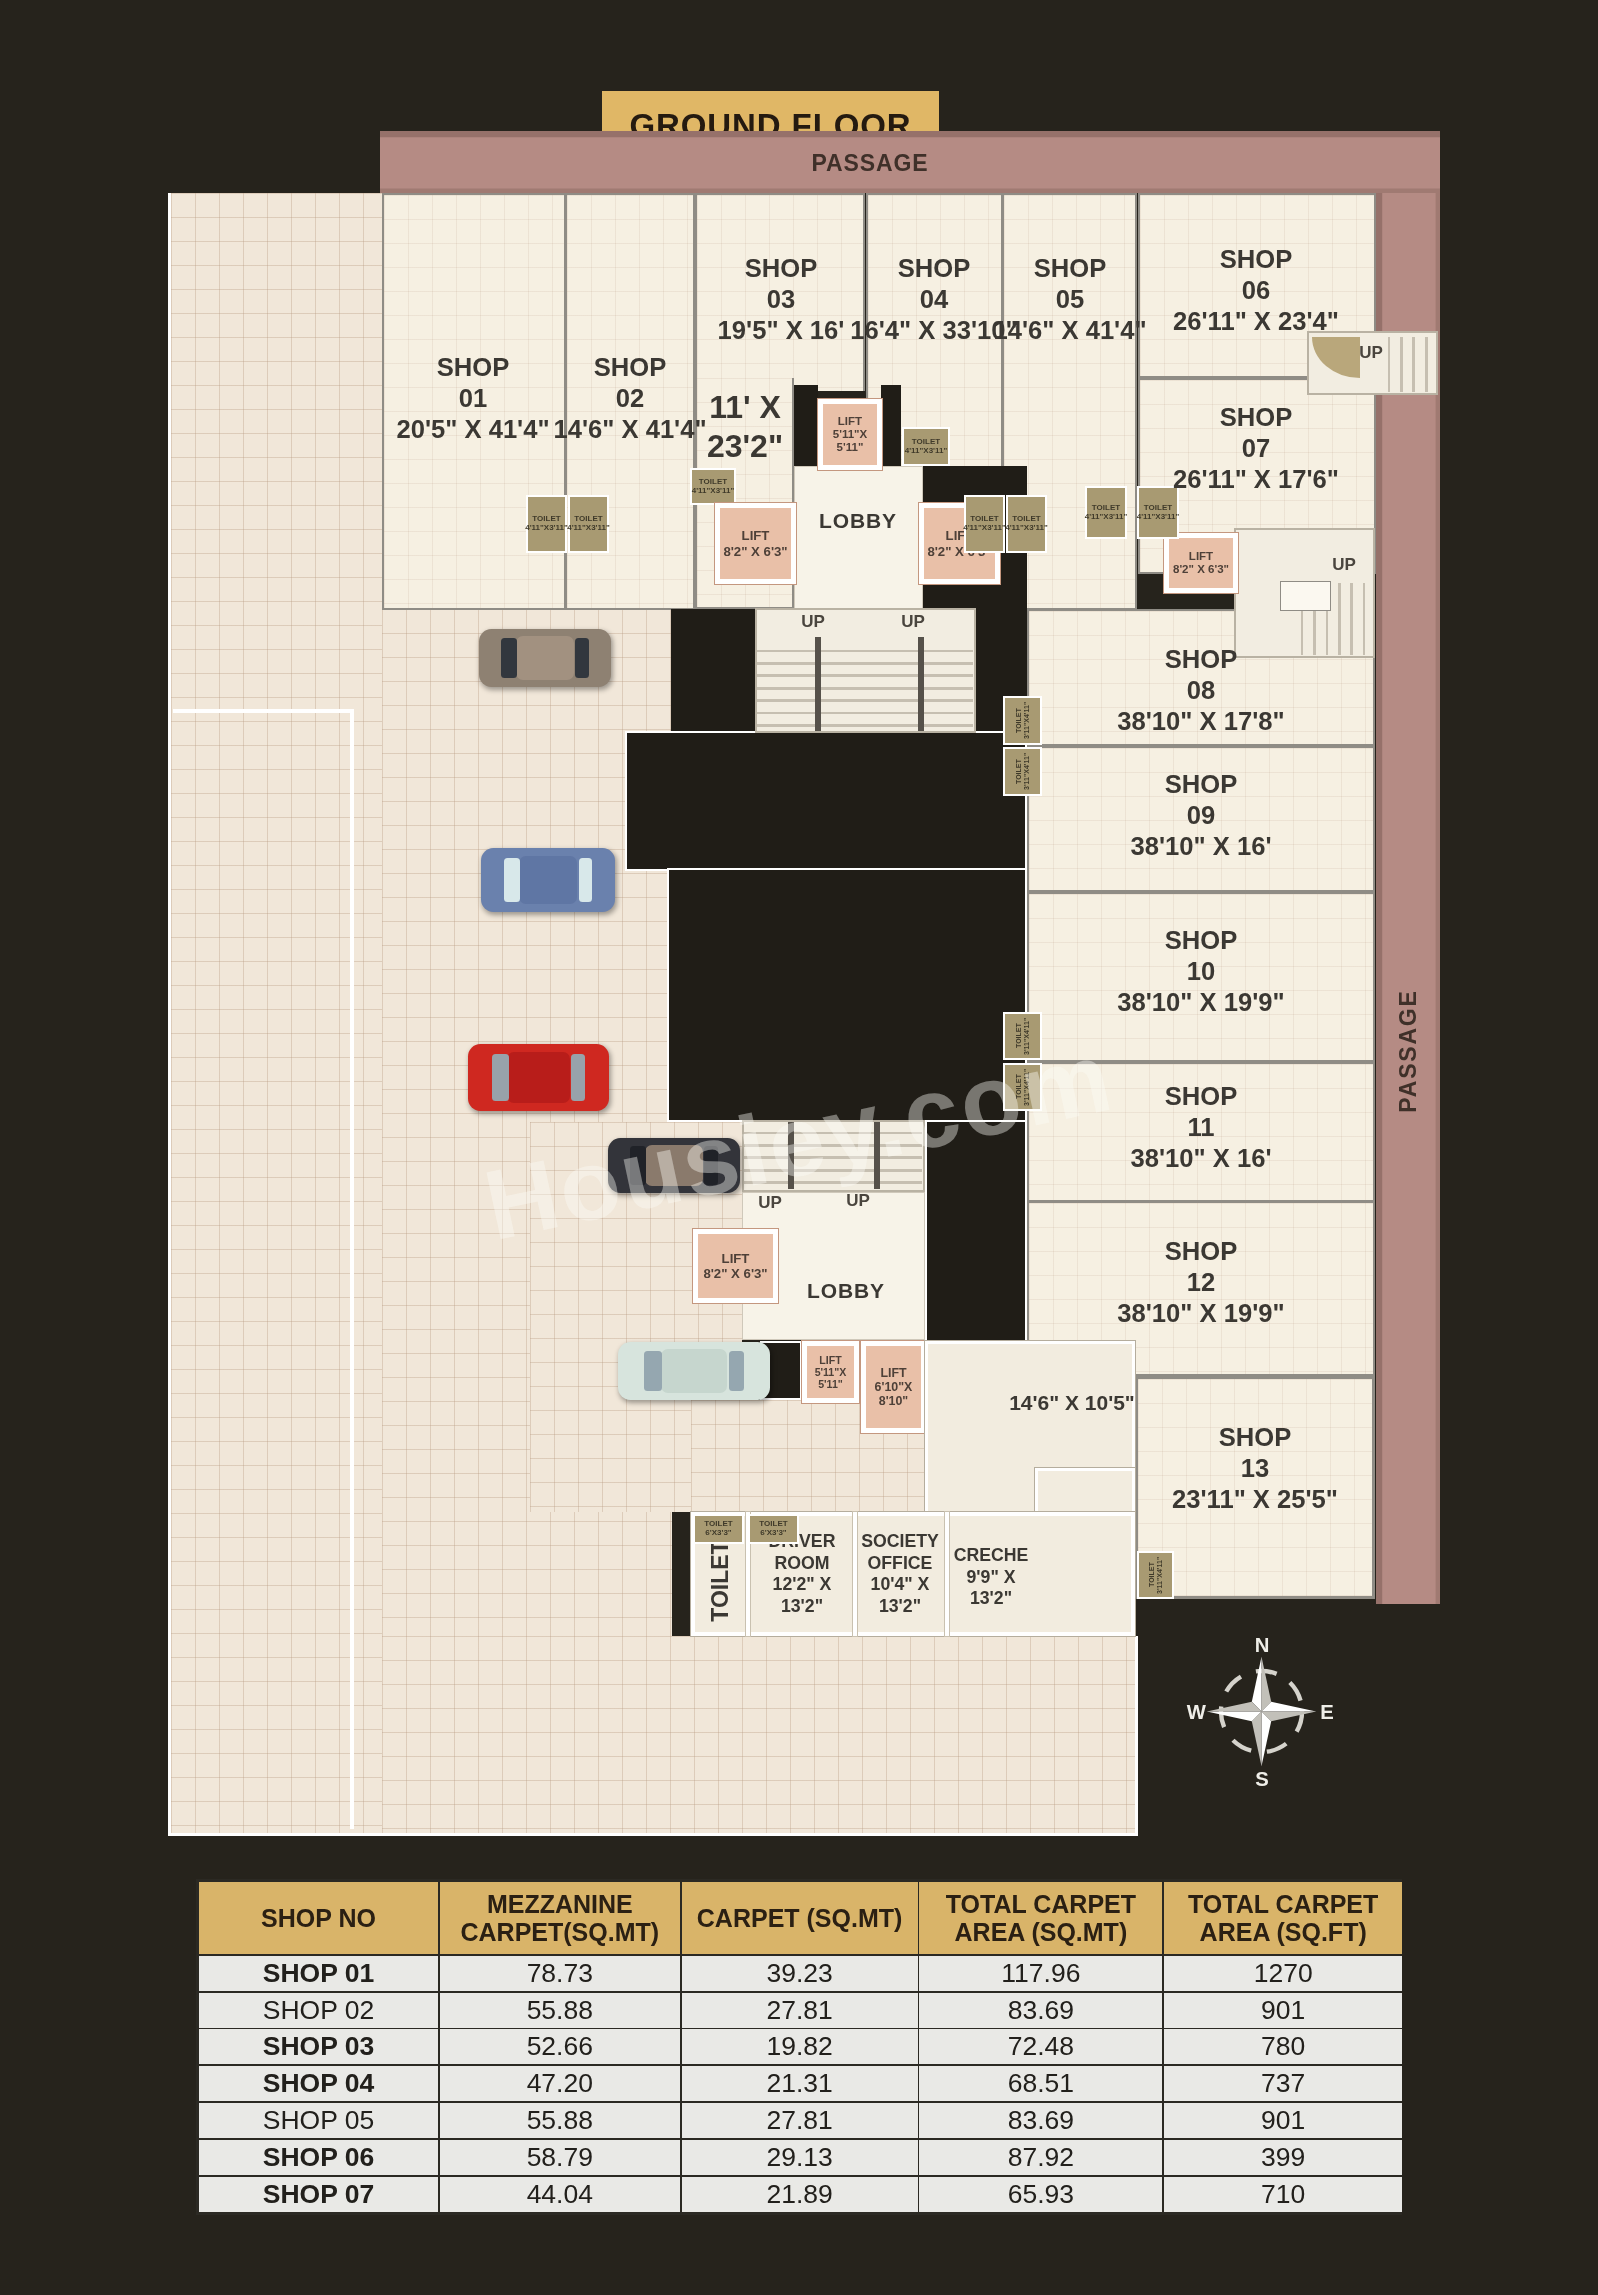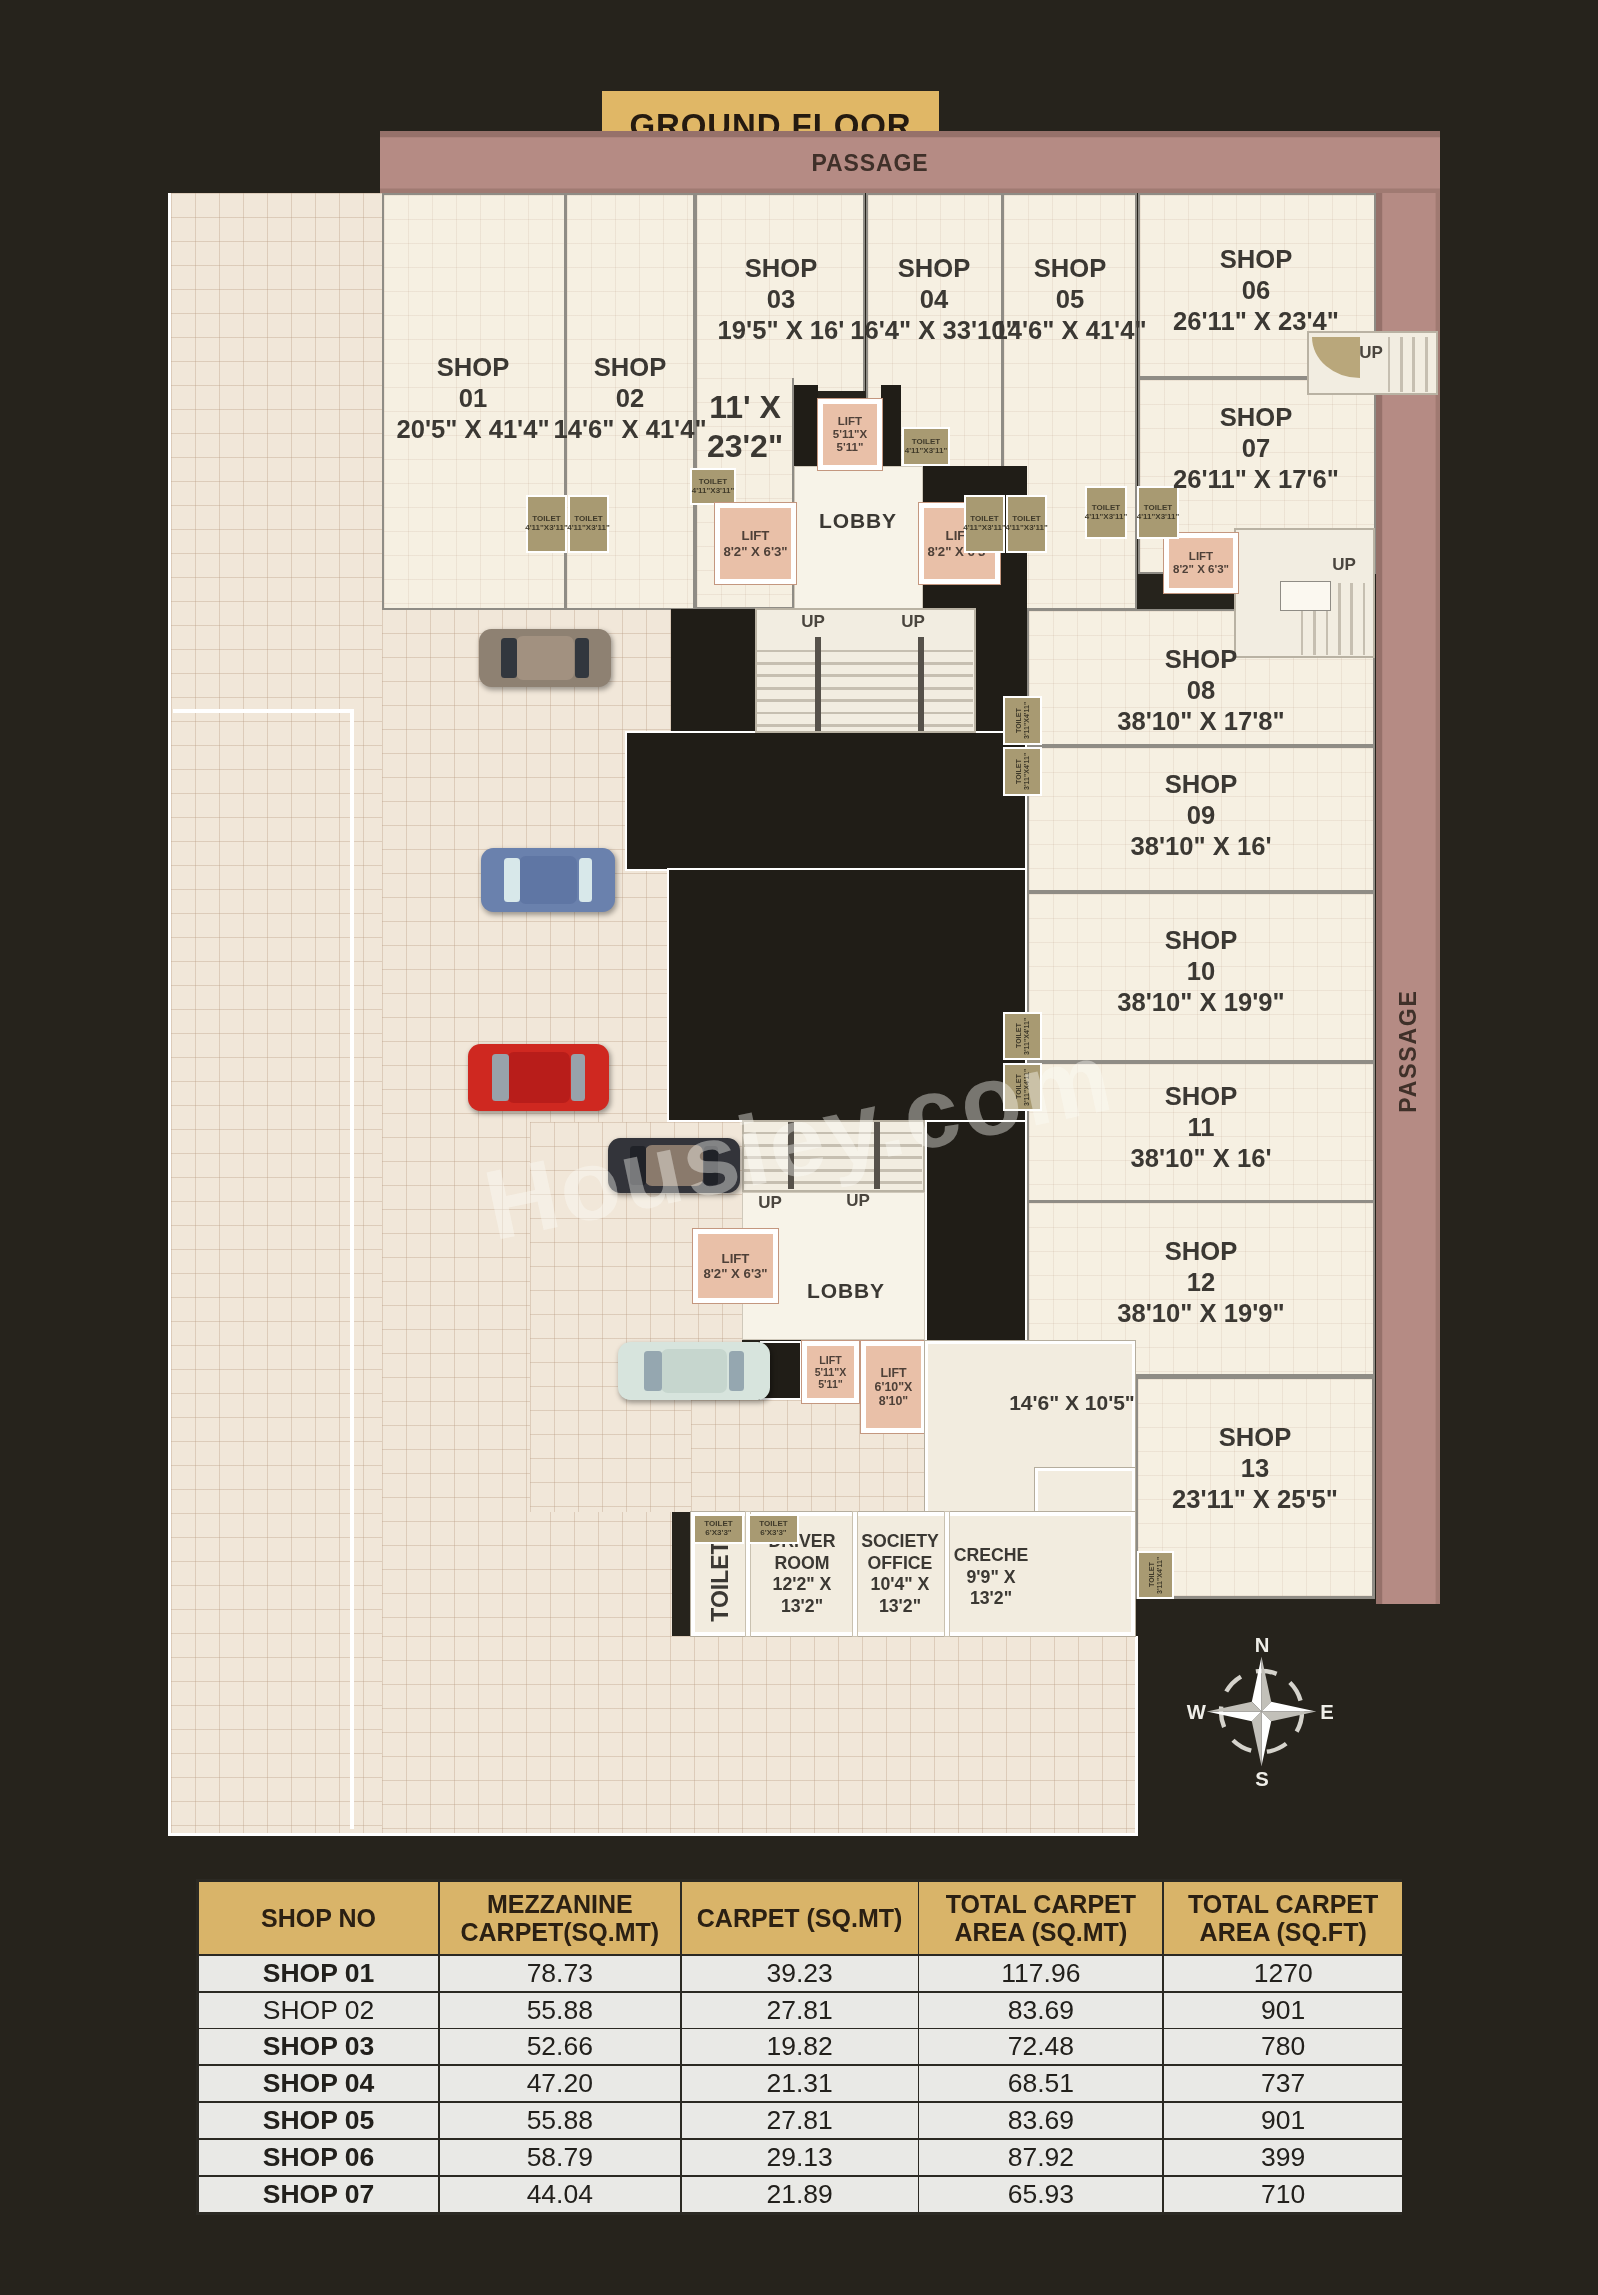--- a/index.html
+++ b/index.html
@@ -322,21 +322,21 @@
       <div class="td">780</div>
     </div>
     <div class="trow">
       <div class="td" style="font-weight:bold;">SHOP 04</div>
       <div class="td">47.20</div>
       <div class="td">21.31</div>
       <div class="td">68.51</div>
       <div class="td">737</div>
     </div>
     <div class="trow">
-      <div class="td" style="font-weight:bold;">SHOP 05</div>
+      <div class="td" style="font-weight:normal;">SHOP 05</div>
       <div class="td">55.88</div>
       <div class="td">27.81</div>
       <div class="td">83.69</div>
       <div class="td">901</div>
     </div>
     <div class="trow">
       <div class="td" style="font-weight:bold;">SHOP 06</div>
       <div class="td">58.79</div>
       <div class="td">29.13</div>
       <div class="td">87.92</div>

